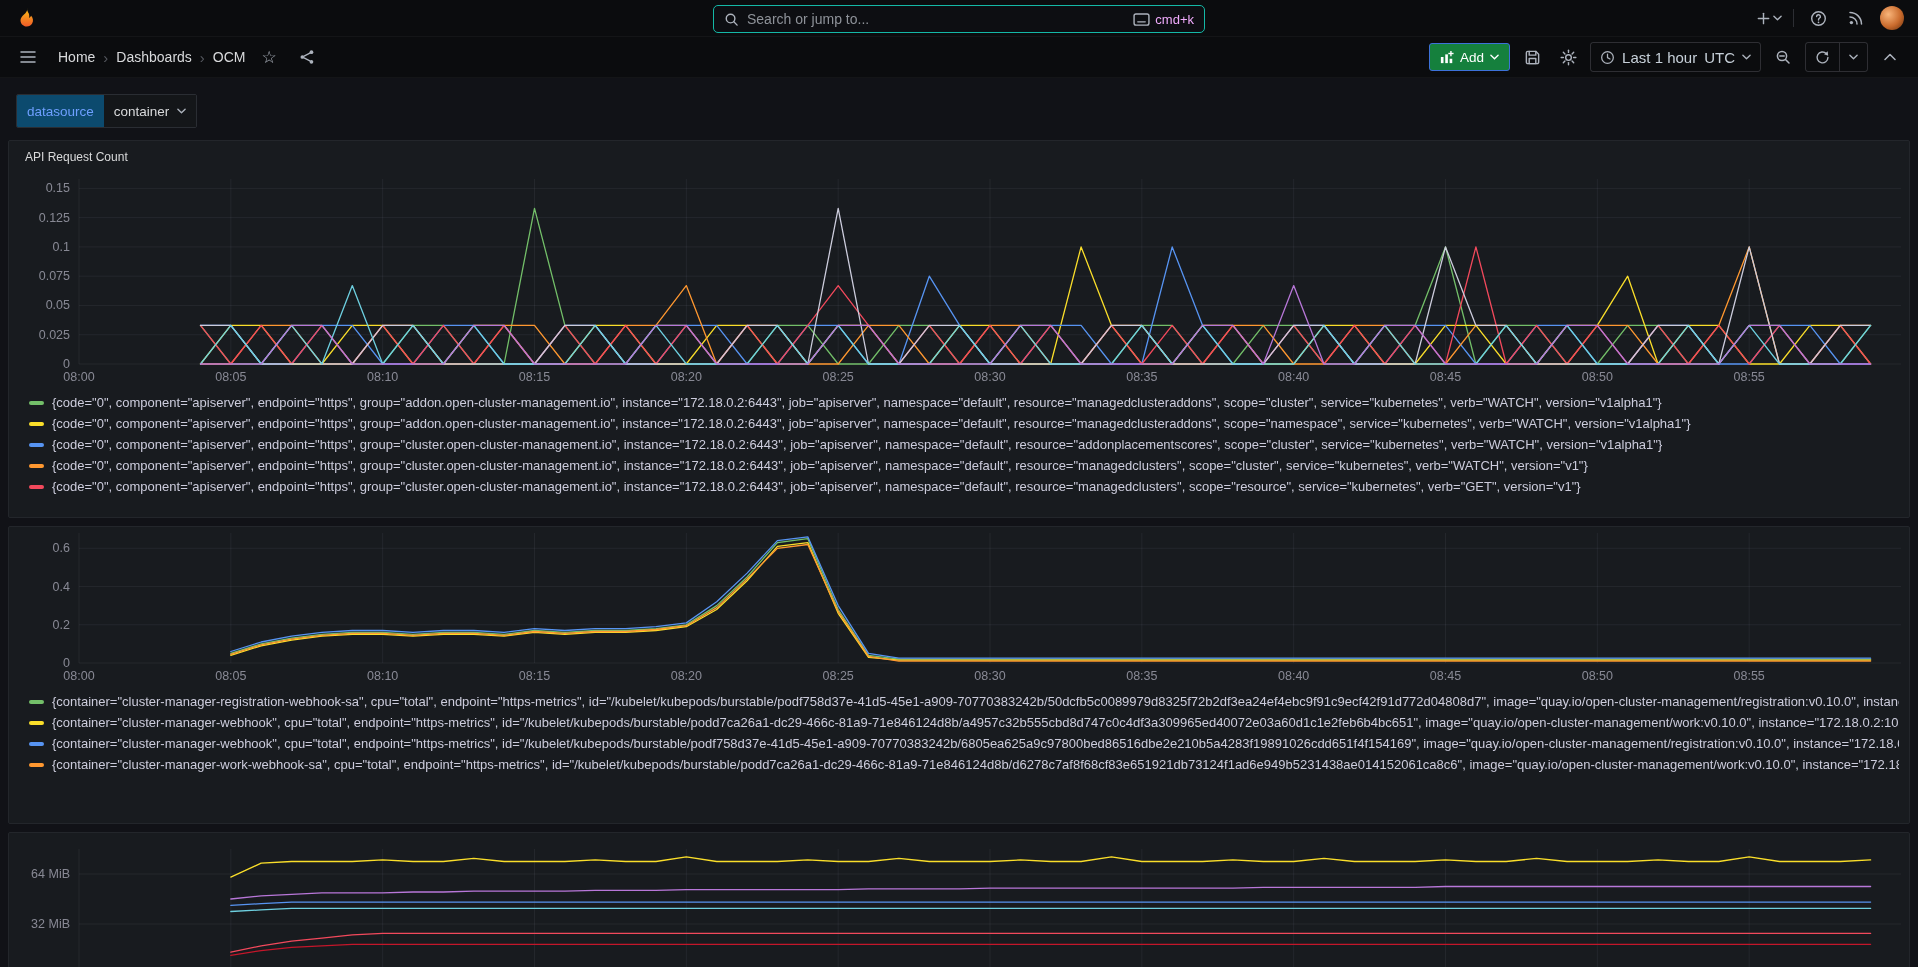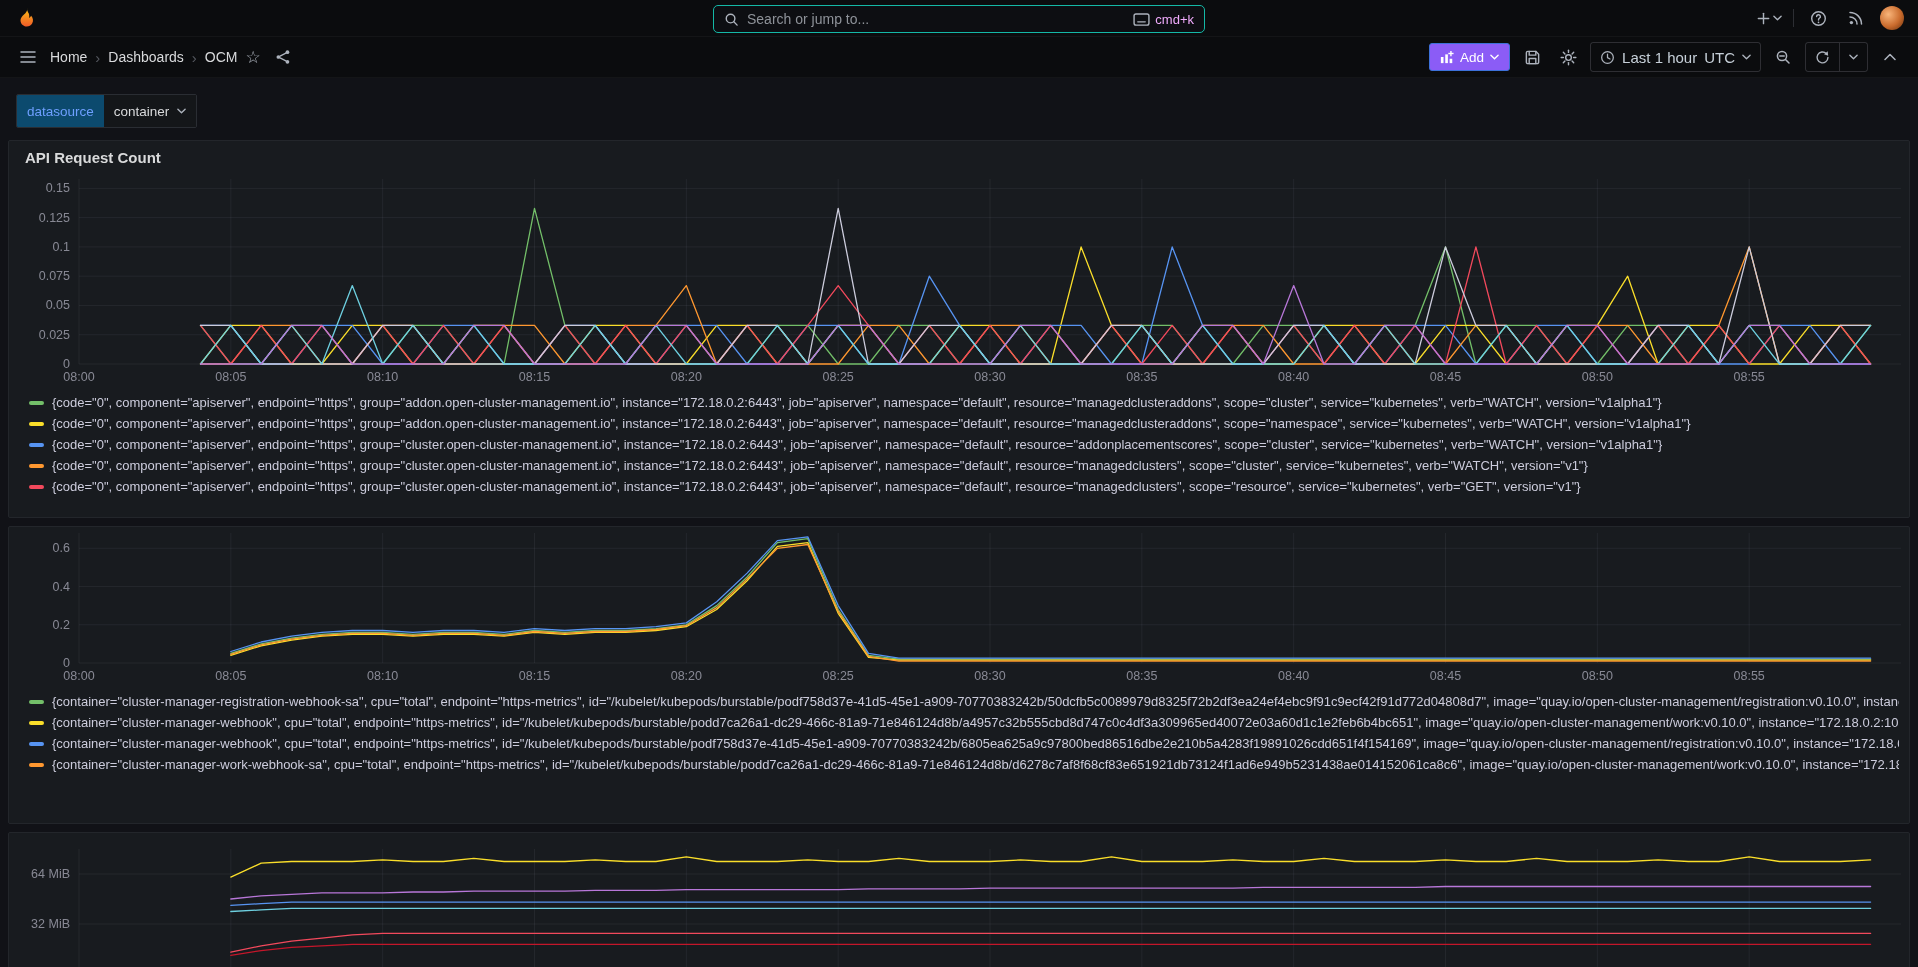--- a/index.html
+++ b/index.html
@@ -29,29 +29,29 @@
   }
   .vdiv{width:1px;height:18px;background:#2c2e33;}
   .avatar{
     width:24px;height:24px;border-radius:50%;
     background:radial-gradient(circle at 35% 35%, #f9b57a, #c96b2d 55%, #70350f 95%);
     border:none;cursor:pointer;
   }
   
   .subnav{
     height:40px;background:#0b0c0e;display:flex;align-items:center;
-    padding:0 14px;gap:8px;border-bottom:1px solid rgba(255,255,255,0.04);
+    padding:0 14px;gap:16px;border-bottom:1px solid rgba(255,255,255,0.04);
   }
   .crumbs{display:flex;align-items:center;gap:8px;font-size:14px;color:#d9dadc;}
   .crumb{cursor:pointer;}
   .crumb-sep{color:#55585f;font-size:15px;}
   .subnav-right{margin-left:auto;display:flex;align-items:center;gap:8px;}
   .add-btn{
     height:28px;display:flex;align-items:center;gap:6px;padding:0 10px;
-    background:#8b5cf6;border:1px solid #3d71d9;border-radius:3px;color:#fff;
+    background:#15803d;border:1px solid #3d71d9;border-radius:3px;color:#fff;
     font-size:13.5px;font-weight:500;cursor:pointer;font-family:inherit;
   }
   .tool-group{
     height:28px;display:flex;align-items:center;border:1px solid rgba(204,204,220,0.18);
     border-radius:3px;color:#c7d0d9;font-size:13.5px;
   }
   .tool-seg{height:100%;display:flex;align-items:center;gap:7px;padding:0 9px;background:none;border:none;color:#c7d0d9;font-size:15px;cursor:pointer;font-family:inherit;}
   .tool-seg + .tool-seg{border-left:1px solid rgba(204,204,220,0.18);}
   
   .dash{padding:0 8px;}
@@ -60,21 +60,21 @@
   .var-label{display:flex;align-items:center;padding:0 10px;background:#0c4a6e;color:#6e9fff;font-size:13.5px;}
   .var-value{display:flex;align-items:center;gap:8px;padding:0 10px;background:#141619;color:#d9dadc;font-size:13.5px;}
   .panel{
     background:#181b1f;border:1px solid #23262b;border-radius:2px;
     margin-bottom:8px;overflow:hidden;
   }
   #panel-api{height:376px;}
   #panel-cpu{height:296px;}
   #panel-mem{height:420px;}
   .panel-header{height:32px;display:flex;align-items:center;padding:0 16px;}
-  .panel-title{margin:0;font-size:15px;font-weight:700;color:#d9dadb;}
+  .panel-title{margin:0;font-size:12px;font-weight:400;color:#d9dadb;}
   .chart-holder{padding:0 6px;}
   .chart-svg{display:block;}
   .chart-svg .grid{stroke:rgba(204,204,220,0.07);stroke-width:1;}
   .chart-svg .tick{fill:rgba(204,204,220,0.62);font-size:12.5px;font-family:"Liberation Sans",sans-serif;}
   .legend{padding:4px 10px 0 20px;}
   .legend-row{display:flex;align-items:center;gap:8px;height:21px;overflow:hidden;cursor:pointer;}
   .swatch{flex:0 0 15px;height:4px;border-radius:2px;}
   .legend-text{font-size:13px;color:#ccccdc;white-space:nowrap;overflow:hidden;}
   .icon-stroke{stroke:#adb3bd;fill:none;stroke-width:1.5;stroke-linecap:round;stroke-linejoin:round;}
   .icon-fill{fill:#adb3bd;}

